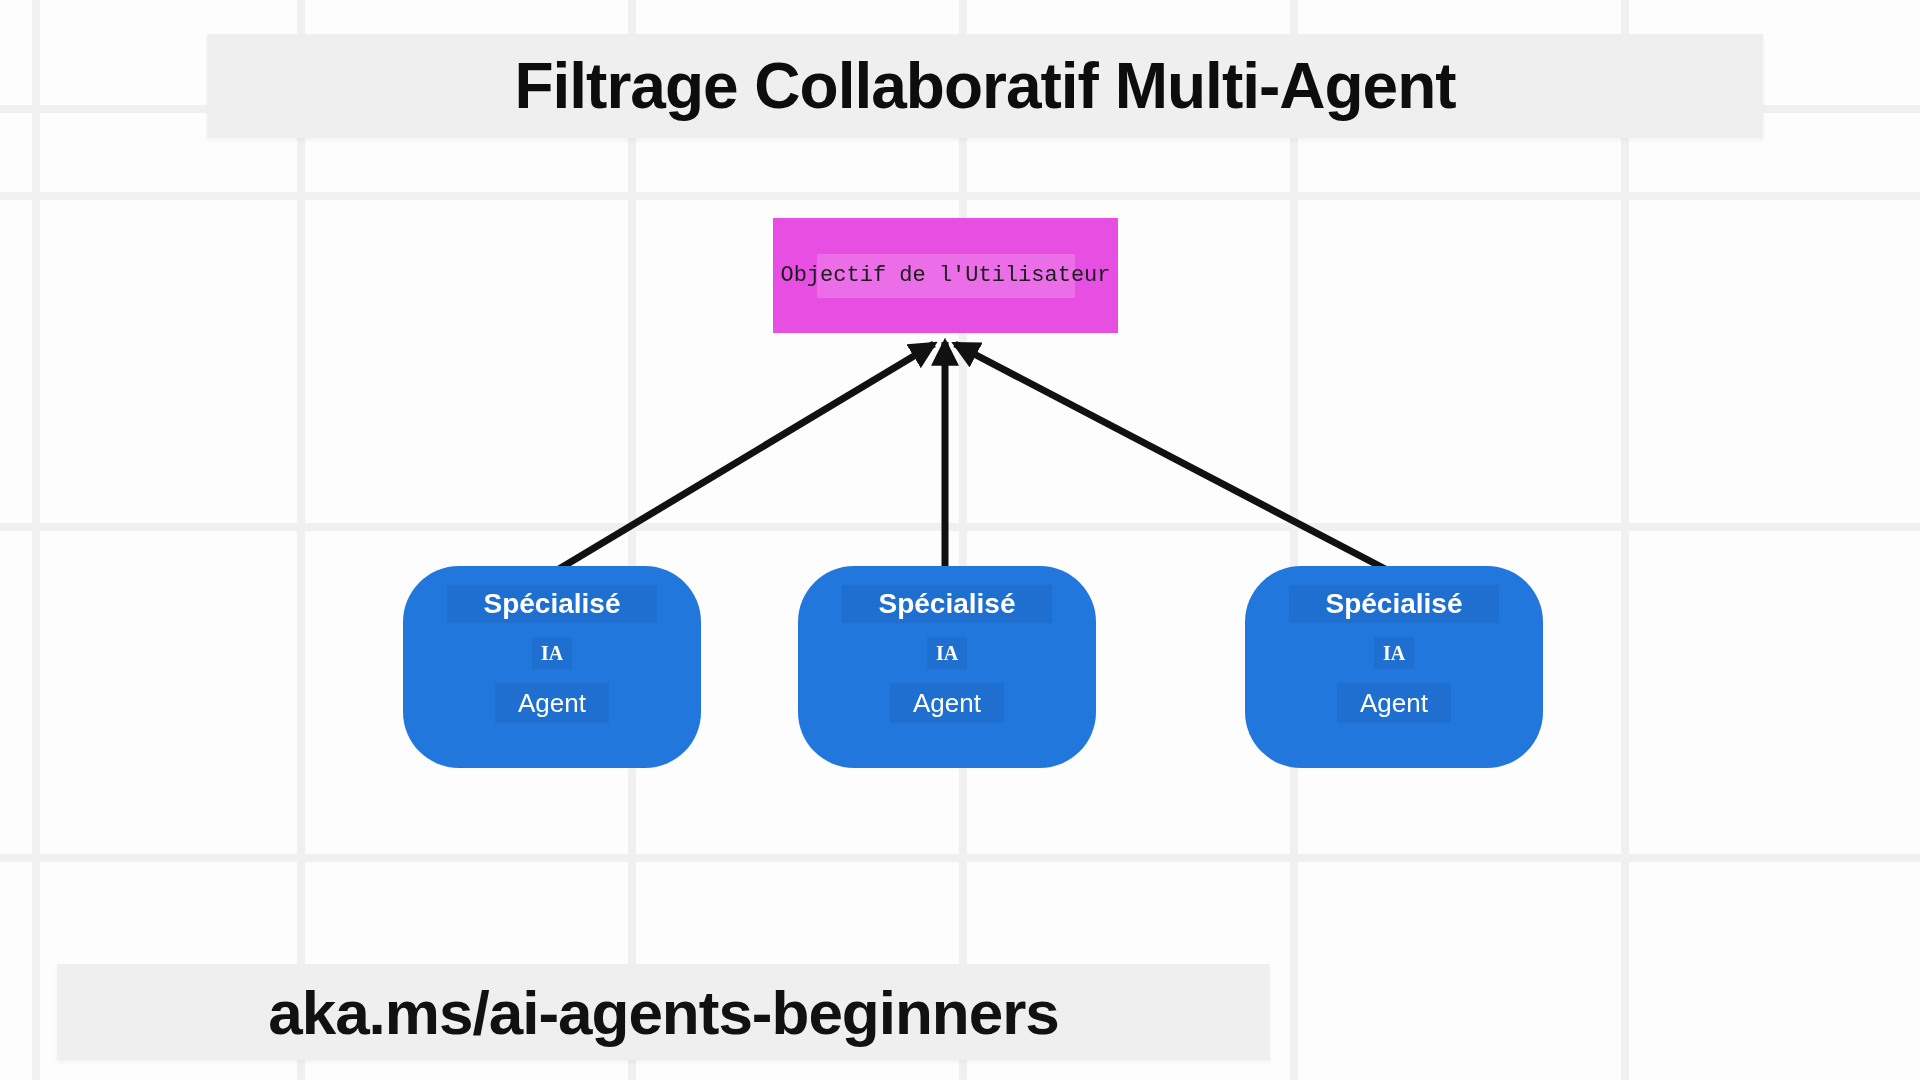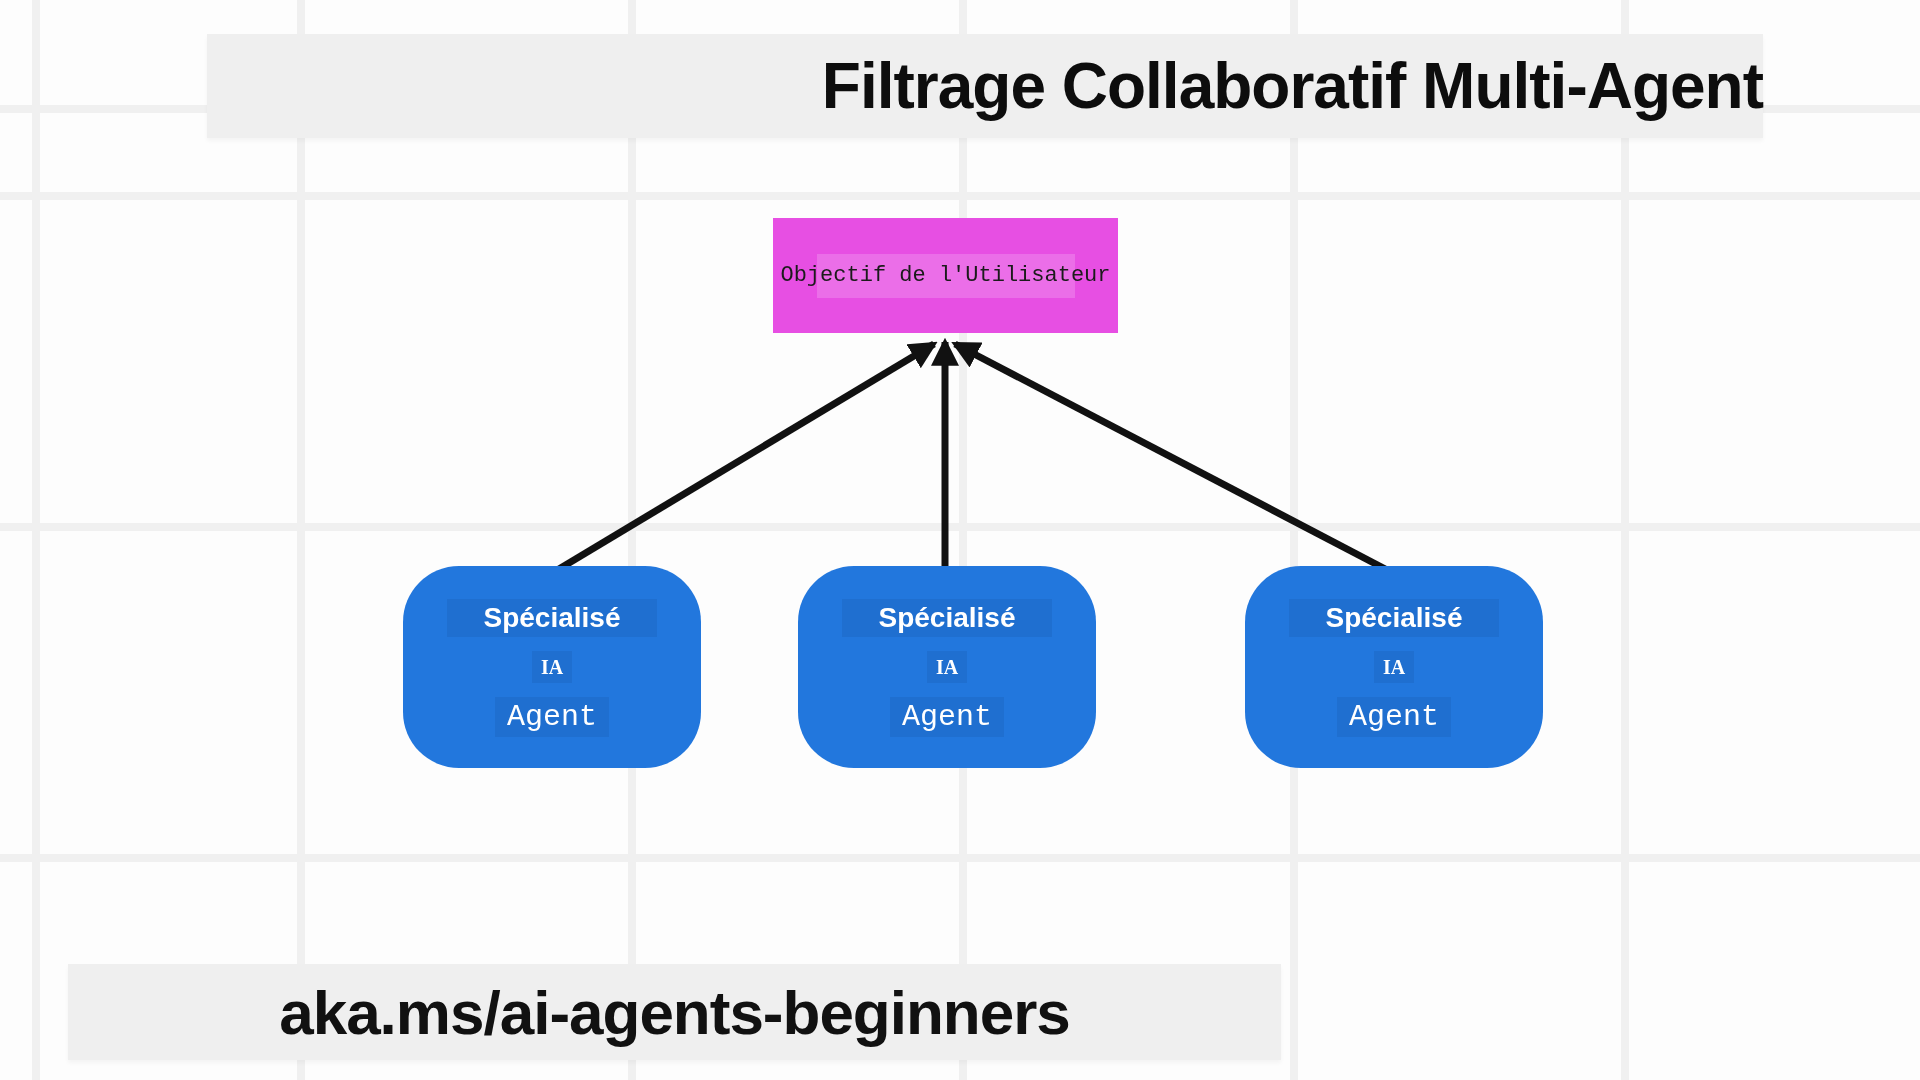--- a/index.html
+++ b/index.html
@@ -21,26 +21,26 @@
     background-position:297px 0, 0 192px, 0 0;
   }
   .abs{position:absolute;}
 
   
   .label-band{
     background:var(--band-bg);
     display:flex;align-items:center;justify-content:center;
     box-shadow:0 3px 4px rgba(0,0,0,0.04);
   }
-  .title-band{left:207px;top:34px;width:1556px;height:104px;justify-content:flex-end;}
+  .title-band{left:207px;top:34px;width:1556px;height:104px;}
   .title-text{
     font-size:64px;font-weight:700;color:#0d0d0d;letter-spacing:-1px;
     white-space:nowrap;
   }
-  .footer-band{left:68px;top:964px;width:1213px;height:96px;}
+  .footer-band{left:57px;top:964px;width:1213px;height:96px;}
   .footer-text{
     font-size:62px;font-weight:700;color:#111;letter-spacing:-1px;
     white-space:nowrap;
   }
 
   
   svg.arrows{left:0;top:0;width:1920px;height:1080px;z-index:1;}
 
   
   .goal-node{
@@ -57,37 +57,37 @@
   .goal-label{
     font-size:22px;color:#1b1b1b;white-space:nowrap;font-family:Liberation Mono, monospace;
   }
 
   
   .agent-node{
     width:298px;height:202px;
     background:var(--agent-bg);
     border-radius:56px;
     display:flex;flex-direction:column;align-items:center;
-    padding-top:33px;
+    padding-top:19px;
     z-index:2;
   }
   .agent-node.n1{left:403px;top:566px;}
   .agent-node.n2{left:798px;top:566px;}
   .agent-node.n3{left:1245px;top:566px;}
   .txt-band{
     background:rgba(0,10,40,0.07);
     display:flex;align-items:center;justify-content:center;
     color:#fff;
   }
   .band-qualifier{width:210px;height:38px;margin-bottom:14px;}
   .band-qualifier span{font-size:28px;font-weight:600;}
   .band-domain{width:40px;height:32px;margin-bottom:14px;font-weight:bold;}
   .band-domain span{font-family:"Liberation Serif","DejaVu Serif",serif;font-size:20px;}
   .band-role{width:114px;height:40px;}
-  .band-role span{font-size:30px;font-weight:400;font-family:Liberation Mono, monospace;}
+  .band-role span{font-size:26px;font-weight:400;}
 </style>
 </head>
 <body>
 
 <div class="abs label-band title-band">
   <div class="title-text">Filtrage Collaboratif Multi-Agent</div>
 </div>
 
 <svg class="abs arrows" viewBox="0 0 1920 1080" xmlns="http://www.w3.org/2000/svg">
   <defs>

